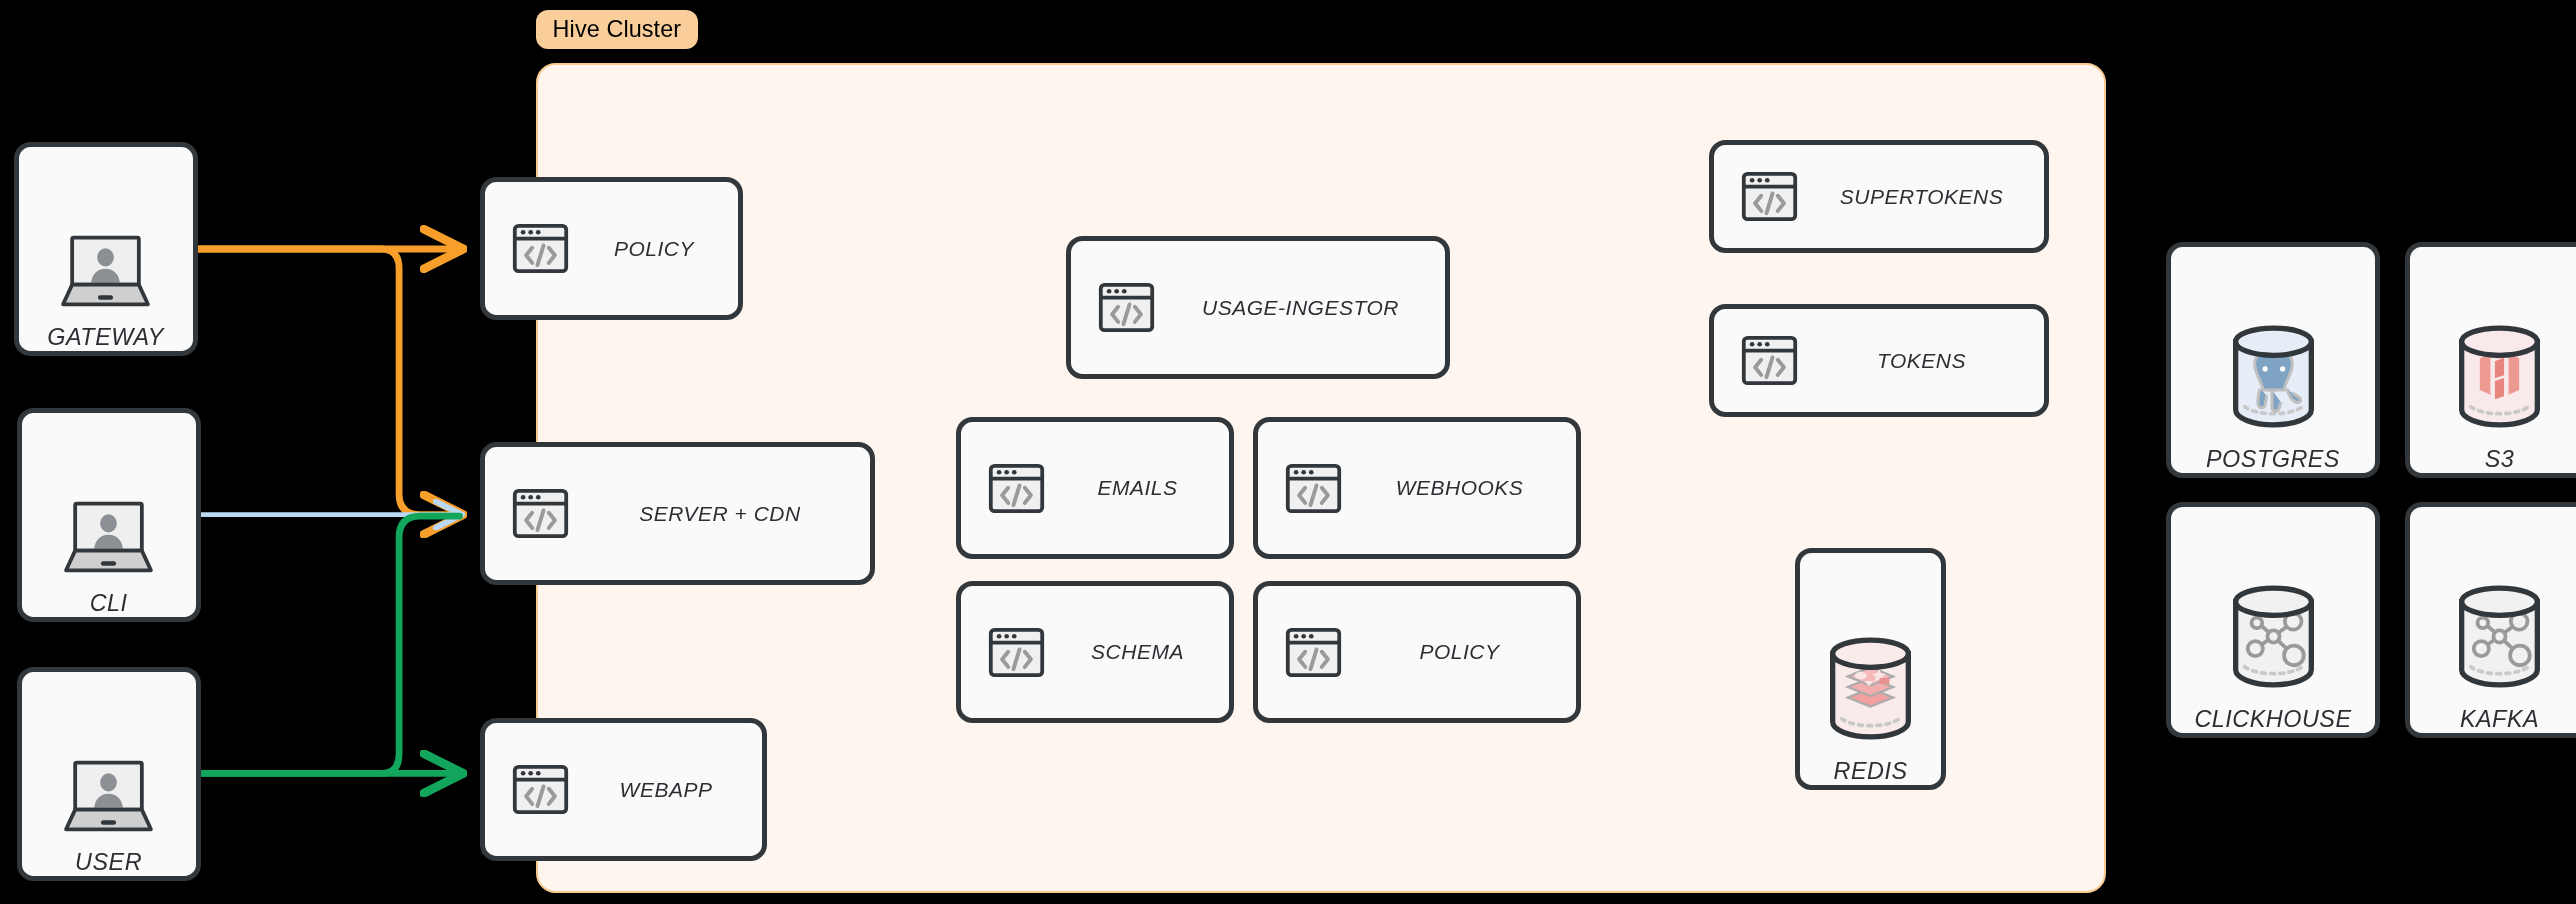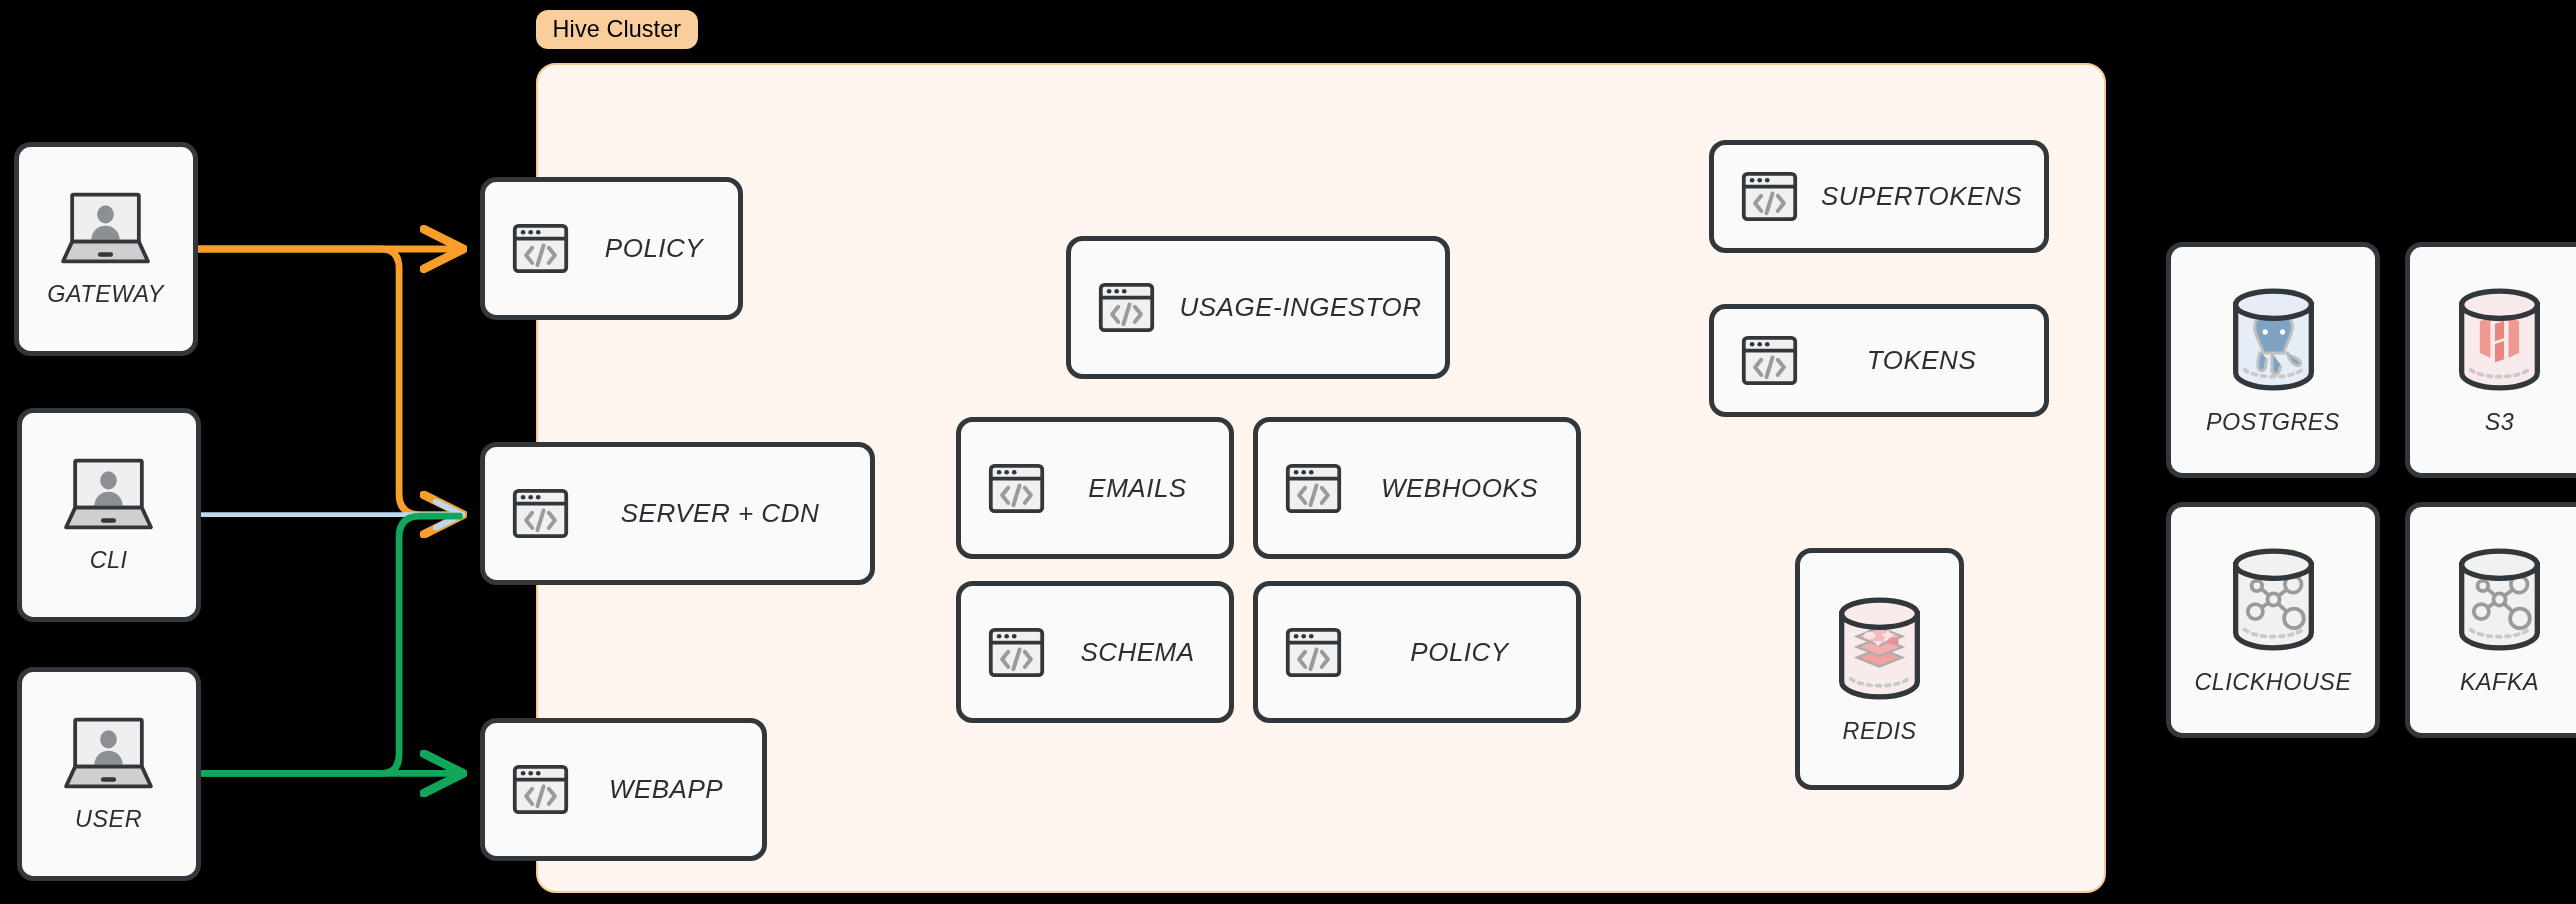--- a/index.html
+++ b/index.html
@@ -20,24 +20,24 @@
     letter-spacing:0.1px;
   }
 
   
   .card{
     position:absolute;background:#FAFAFA;
     border:5.3px solid #32373C;border-radius:16.6px;
     box-sizing:border-box;
     display:flex;align-items:center;
   }
-  .card.vert{flex-direction:column;justify-content:center;}
+  .card.vert{flex-direction:column;justify-content:flex-end;}
 
   .svc-label{
-    font-style:italic;font-size:26px;color:#2b2f33;
+    font-style:italic;font-size:21px;color:#2b2f33;
     letter-spacing:0.5px;white-space:nowrap;
   }
   .node-label{
     font-style:italic;font-size:23.4px;color:#2b2f33;
     letter-spacing:0.5px;white-space:nowrap;margin-top:12px;
   }
 
   
   .svc-icon{flex:0 0 auto;margin-left:26px;}
   .svc-txtwrap{flex:1 1 auto;display:flex;align-items:center;justify-content:center;
@@ -274,21 +274,21 @@
       <circle cx="26" cy="17.5" r="3.1" fill="#32373C"></circle>
       <circle cx="36" cy="17.5" r="3.1" fill="#32373C"></circle>
       <path d="M28,38 L20,48 L28,58 M50,38 L58,48 L50,58 M43,35 L35,61" fill="none" stroke="#9A9A9A" stroke-width="5.2" stroke-linecap="round" stroke-linejoin="round"></path>
     </svg>
   </span>
   <span class="svc-txtwrap">
     <span class="svc-label">TOKENS</span>
   </span>
 </div>
 
-<div class="card vert" style="left:1795px;top:548px;width:169px;height:242px;">
+<div class="card vert" style="left:1795px;top:548px;width:151px;height:242px;">
   <span>
     <svg class="ico" width="103" height="112" viewBox="0 0 136 148">
       <path d="M18,26 L18,116 a50,20 0 0 0 100,0 L118,26 Z" fill="#FAEBEB" stroke="#32373C" stroke-width="7"></path>
       <path d="M30,112 a42,16 0 0 0 76,0" fill="none" stroke="#C9C9C9" stroke-width="5" stroke-dasharray="5 7" stroke-linecap="round"></path>
       <g>
         <path d="M68,96 L38,84 L68,72 L98,84 Z" fill="#F2A0A0" stroke="#ACACAC" stroke-width="3"></path>
         <path d="M68,82 L38,70 L68,58 L98,70 Z" fill="#F4ADAD" stroke="#ACACAC" stroke-width="3"></path>
         <path d="M68,68 L38,56 L68,44 L98,56 Z" fill="#F5B8B8" stroke="#ACACAC" stroke-width="3"></path>
         <ellipse cx="55" cy="55" rx="8" ry="5" fill="#FBE4E4"></ellipse>
         <path d="M79,46 L82,52 L88,53 L83,57 L85,63 L79,60 L73,63 L75,57 L70,53 L76,52 Z" fill="#FBE4E4"></path>

